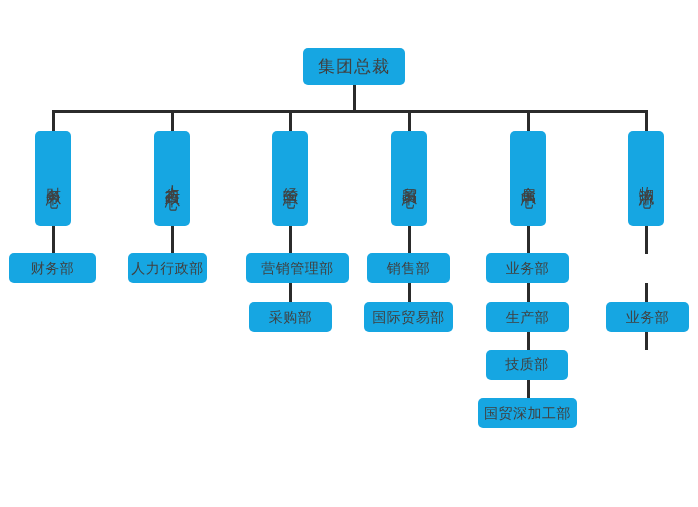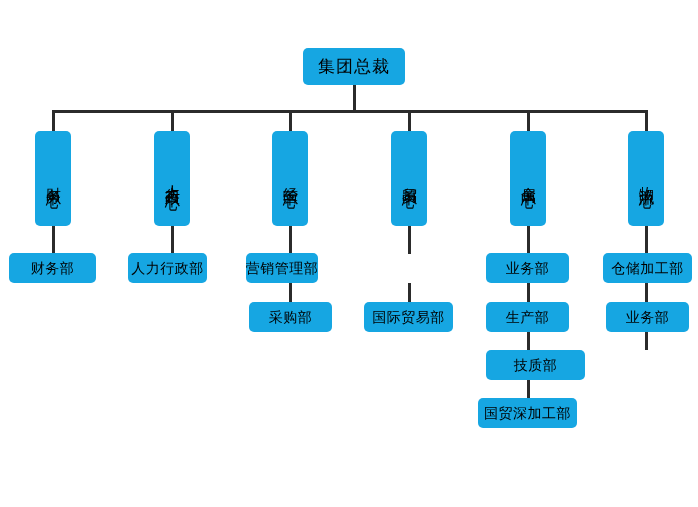--- a/index.html
+++ b/index.html
@@ -29,21 +29,21 @@
 
   
   .node {
     position: absolute;
     background: #16a6e2;
     border-radius: 5px;
     box-sizing: border-box;
     display: flex;
     align-items: center;
     justify-content: center;
-    color: #000000;
+    color: #404040;
     line-height: 1;
     white-space: nowrap;
   }
 
   .node-root {
     font-size: 17px;
     letter-spacing: 1px;
   }
 
   
@@ -125,44 +125,44 @@
   </div>
 
   <div class="node node-dept" style="left:9px; top:253px; width:87px; height:30px;">
     <span>财务部</span>
   </div>
 
   <div class="node node-dept" style="left:128px; top:253px; width:79px; height:30px;">
     <span>人力行政部</span>
   </div>
 
-  <div class="node node-dept" style="left:246px; top:253px; width:72px; height:30px;">
+  <div class="node node-dept" style="left:246px; top:253px; width:103px; height:30px;">
     <span>营销管理部</span>
   </div>
   <div class="node node-dept" style="left:249px; top:302px; width:83px; height:30px;">
     <span>采购部</span>
   </div>
 
+  <div class="node node-dept" style="left:367px; top:253px; width:83px; height:30px;">
+    <span>销售部</span>
+  </div>
   <div class="node node-dept" style="left:364px; top:302px; width:89px; height:30px;">
     <span>国际贸易部</span>
   </div>
 
   <div class="node node-dept" style="left:486px; top:253px; width:83px; height:30px;">
     <span>业务部</span>
   </div>
   <div class="node node-dept" style="left:486px; top:302px; width:83px; height:30px;">
     <span>生产部</span>
   </div>
-  <div class="node node-dept" style="left:486px; top:350px; width:99px; height:30px;">
+  <div class="node node-dept" style="left:486px; top:350px; width:82px; height:30px;font-family:Liberation Serif, serif;">
     <span>技质部</span>
   </div>
   <div class="node node-dept" style="left:478px; top:398px; width:99px; height:30px;">
     <span>国贸深加工部</span>
   </div>
 
-  <div class="node node-dept" style="left:603px; top:253px; width:89px; height:30px;">
-    <span>仓储加工部</span>
-  </div>
   <div class="node node-dept" style="left:606px; top:302px; width:83px; height:30px;">
     <span>业务部</span>
   </div>
 
 </div>
 
 </body></html>

